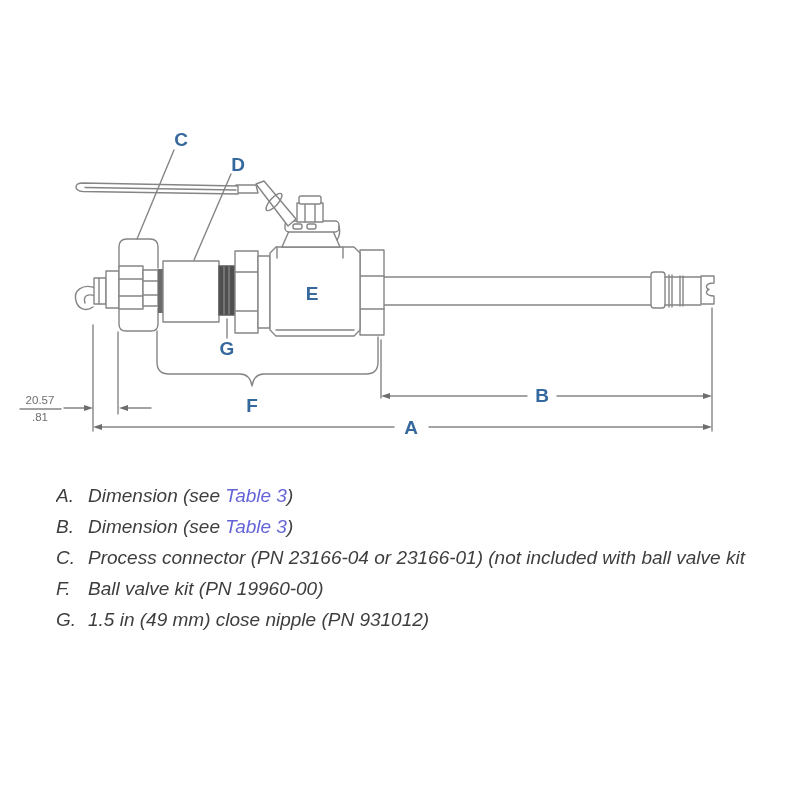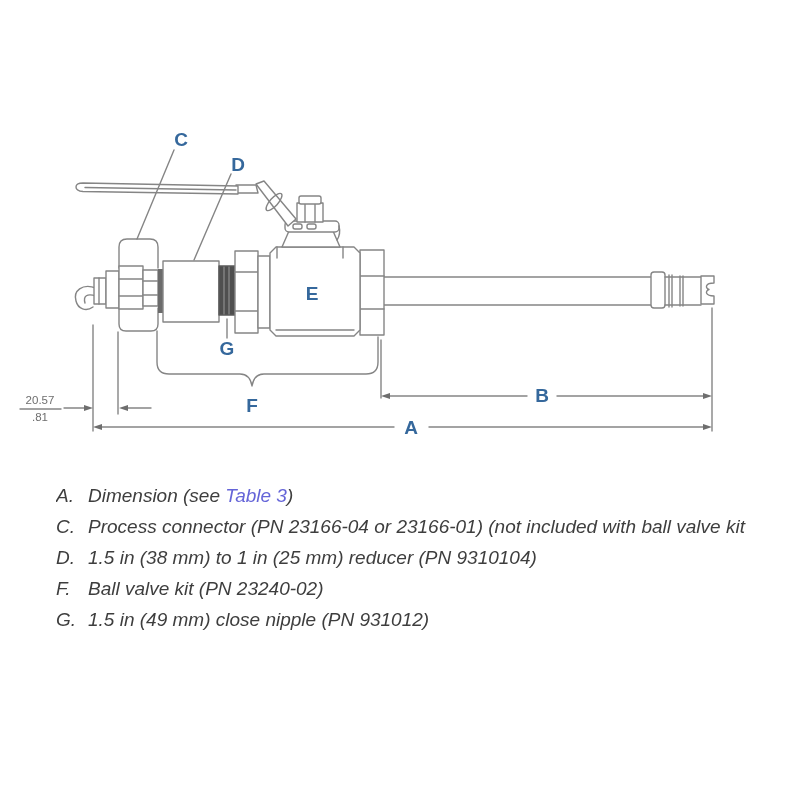--- a/index.html
+++ b/index.html
@@ -139,26 +139,26 @@
     <text class="dlabel" x="252" y="412" text-anchor="middle">F</text>
     <text class="dlabel" x="542" y="402" text-anchor="middle">B</text>
     <text class="dlabel" x="411" y="434" text-anchor="middle">A</text>
   </svg>
 
   <div id="legend">
     <div class="lrow">
       <span class="lletter">A.</span><span>Dimension (see </span><a class="llink">Table 3</a><span>)</span>
     </div>
     <div class="lrow">
+      <span class="lletter">B.</span><span>Dimension (see </span><a class="llink">Table 3</a><span>)</span>
+    </div>
+    <div class="lrow">
       <span class="lletter">C.</span><span>Process connector (PN 23166-04 or 23166-01) (not included with ball valve kit</span>
     </div>
     <div class="lrow">
-      <span class="lletter">D.</span><span>1.5 in (38 mm) to 1 in (25 mm) reducer (PN 9310104)</span>
-    </div>
-    <div class="lrow">
-      <span class="lletter">F.</span><span>Ball valve kit (PN 23240-02)</span>
+      <span class="lletter">F.</span><span>Ball valve kit (PN 19960-00)</span>
     </div>
     <div class="lrow">
       <span class="lletter">G.</span><span>1.5 in (49 mm) close nipple (PN 931012)</span>
     </div>
   </div>
 
 </div>
 
 </body></html>

